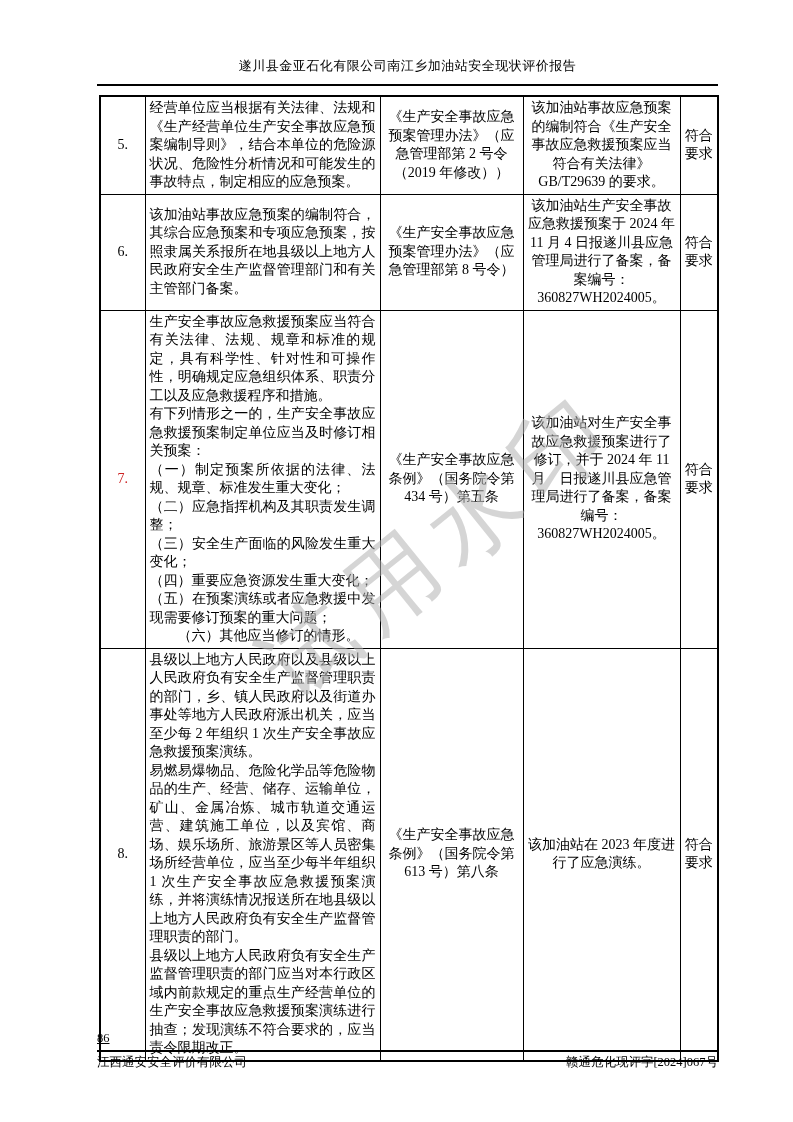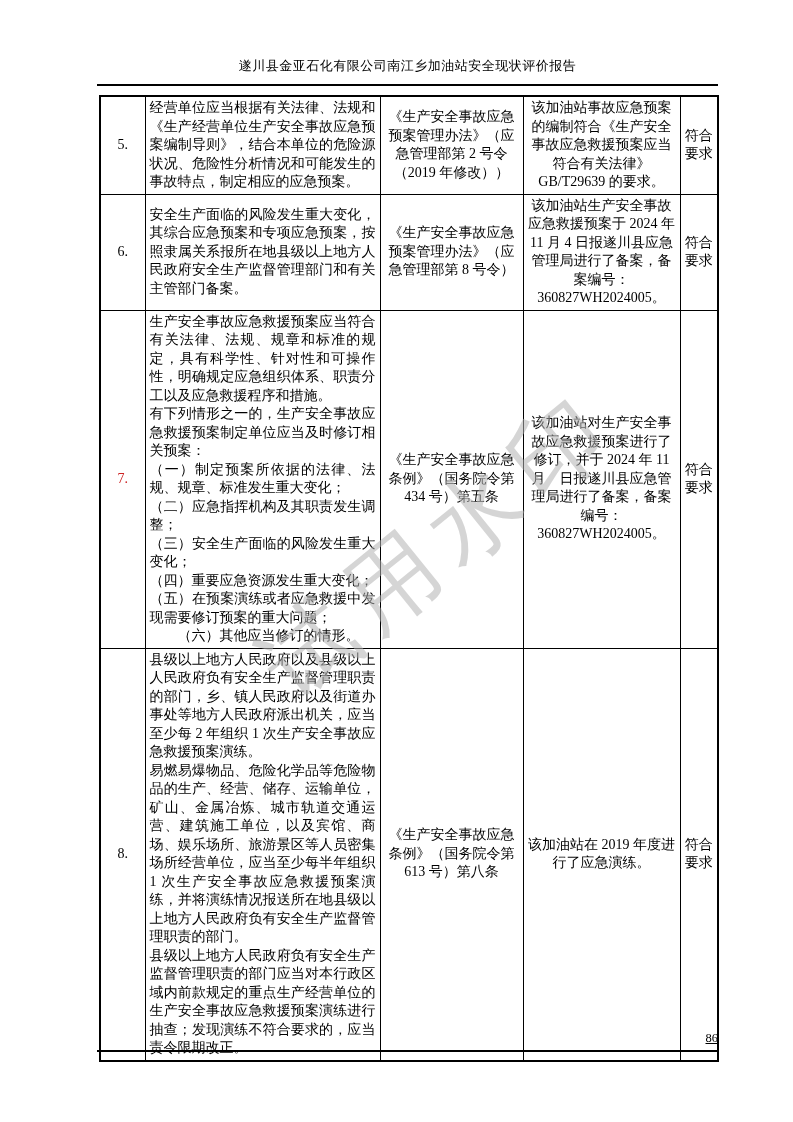--- a/index.html
+++ b/index.html
@@ -53,21 +53,21 @@
   .watermark{
     position:absolute;left:235px;top:630px;
     transform:rotate(-39deg);transform-origin:0 0;
     font-size:92px;letter-spacing:14px;white-space:nowrap;
     color:rgba(178,178,178,0.55);
     font-family:"Liberation Sans","DejaVu Sans",sans-serif;
     z-index:10;pointer-events:none;
   }
   .page-number{
     position:absolute;top:1031px;left:97px;width:621px;
-    text-align:right;font-size:12.5px;text-decoration:underline;
+    text-align:left;font-size:12.5px;text-decoration:underline;
   }
   .footer-rule{
     position:absolute;top:1050px;left:97px;width:621px;
     border-top:2px solid #000;height:0;
   }
   .footer-row{
     position:absolute;top:1054px;left:97px;width:621px;
     display:flex;justify-content:space-between;
     font-size:12.5px;
   }
@@ -91,21 +91,21 @@
     <tbody>
       <tr class="r5">
         <td class="num">5.</td>
         <td class="content">经营单位应当根据有关法律、法规和《生产经营单位生产安全事故应急预案编制导则》，结合本单位的危险源状况、危险性分析情况和可能发生的事故特点，制定相应的应急预案。</td>
         <td class="basis">《生产安全事故应急预案管理办法》（应急管理部第 2 号令（2019 年修改））</td>
         <td class="finding">该加油站事故应急预案的编制符合《生产安全事故应急救援预案应当符合有关法律》GB/T29639 的要求。</td>
         <td class="concl">符合要求</td>
       </tr>
       <tr class="r6">
         <td class="num">6.</td>
-        <td class="content">安全生产面临的风险发生重大变化，其综合应急预案和专项应急预案，按照隶属关系报所在地县级以上地方人民政府安全生产监督管理部门和有关主管部门备案。</td>
+        <td class="content">该加油站事故应急预案的编制符合，其综合应急预案和专项应急预案，按照隶属关系报所在地县级以上地方人民政府安全生产监督管理部门和有关主管部门备案。</td>
         <td class="basis">《生产安全事故应急预案管理办法》（应急管理部第 8 号令）</td>
         <td class="finding">该加油站生产安全事故应急救援预案于 2024 年 11 月 4 日报遂川县应急管理局进行了备案，备案编号：360827WH2024005。</td>
         <td class="concl">符合要求</td>
       </tr>
       <tr class="r7">
         <td class="num red">7.</td>
         <td class="content">生产安全事故应急救援预案应当符合有关法律、法规、规章和标准的规定，具有科学性、针对性和可操作性，明确规定应急组织体系、职责分工以及应急救援程序和措施。
 有下列情形之一的，生产安全事故应急救援预案制定单位应当及时修订相关预案：
 （一）制定预案所依据的法律、法规、规章、标准发生重大变化；
 （二）应急指挥机构及其职责发生调整；
@@ -116,24 +116,28 @@
         <td class="basis">《生产安全事故应急条例》（国务院令第 434 号）第五条</td>
         <td class="finding">该加油站对生产安全事故应急救援预案进行了修订，并于 2024 年 11 月　日报遂川县应急管理局进行了备案，备案编号：360827WH2024005。</td>
         <td class="concl">符合要求</td>
       </tr>
       <tr class="r8">
         <td class="num">8.</td>
         <td class="content">县级以上地方人民政府以及县级以上人民政府负有安全生产监督管理职责的部门，乡、镇人民政府以及街道办事处等地方人民政府派出机关，应当至少每 2 年组织 1 次生产安全事故应急救援预案演练。
 易燃易爆物品、危险化学品等危险物品的生产、经营、储存、运输单位，矿山、金属冶炼、城市轨道交通运营、建筑施工单位，以及宾馆、商场、娱乐场所、旅游景区等人员密集场所经营单位，应当至少每半年组织 1 次生产安全事故应急救援预案演练，并将演练情况报送所在地县级以上地方人民政府负有安全生产监督管理职责的部门。
 县级以上地方人民政府负有安全生产监督管理职责的部门应当对本行政区域内前款规定的重点生产经营单位的生产安全事故应急救援预案演练进行抽查；发现演练不符合要求的，应当责令限期改正。</td>
         <td class="basis">《生产安全事故应急条例》（国务院令第 613 号）第八条</td>
-        <td class="finding">该加油站在 2019 年度进行了应急演练。</td>
+        <td class="finding">该加油站在 2023 年度进行了应急演练。</td>
         <td class="concl">符合要求</td>
       </tr>
     </tbody>
   </table>
 
   <div class="watermark">试用水印</div>
 
   <div class="page-number">86</div>
   <div class="footer-rule"></div>
+  <div class="footer-row">
+    <span>江西通安安全评价有限公司</span>
+    <span>赣通危化现评字[2024]067号</span>
+  </div>
 
 </div>
 
 </body></html>

